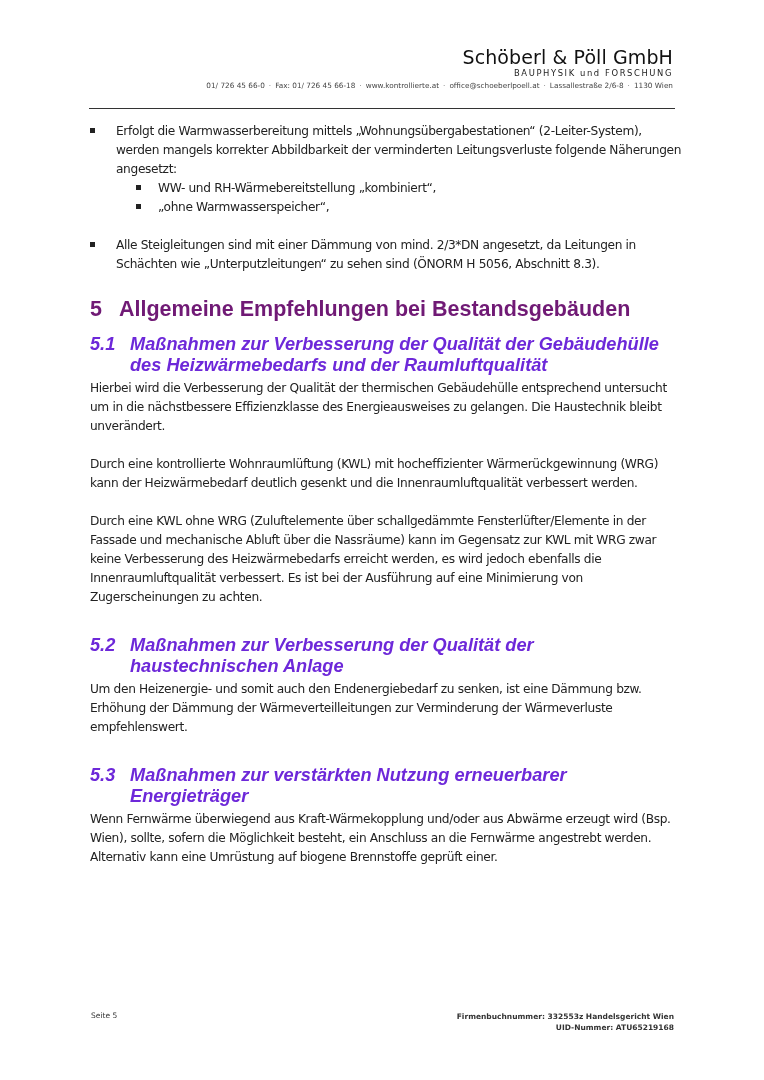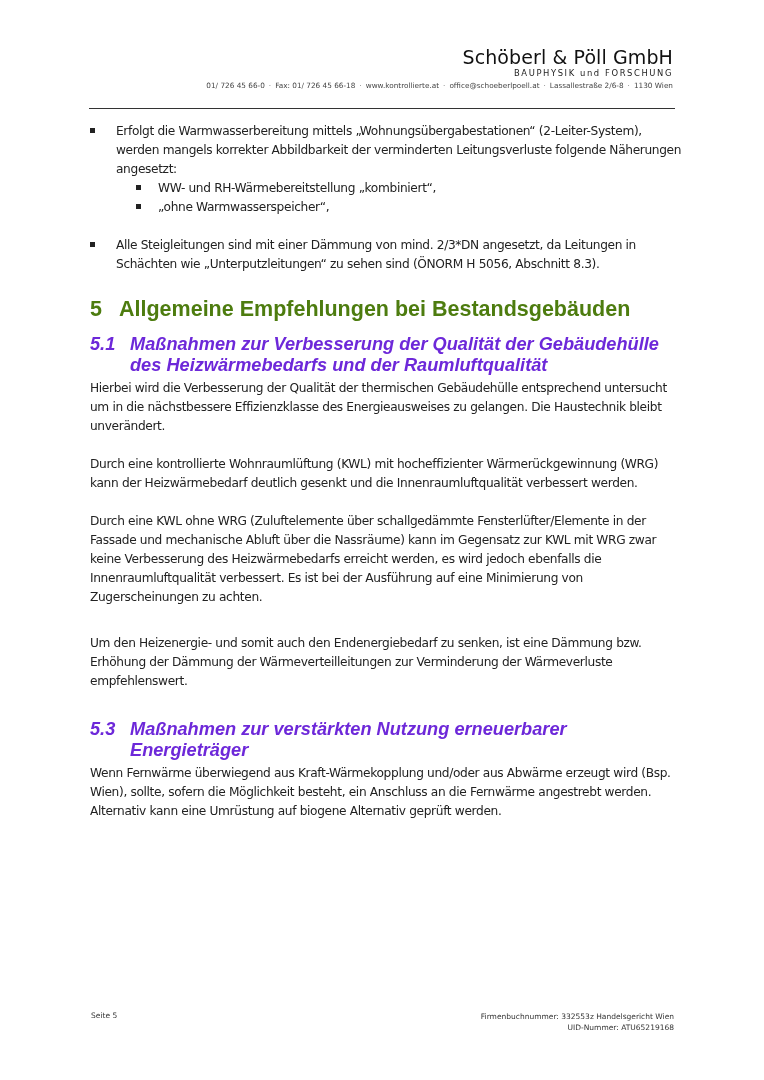--- a/index.html
+++ b/index.html
@@ -42,39 +42,39 @@
     position: absolute; left: 0; top: 6px; width: 5px; height: 5px; background: #222;
   }
   ul.sub { list-style: none; margin: 0; padding: 0 0 0 20px; }
   ul.sub > li { position: relative; padding-left: 22px; }
   ul.sub > li .sq {
     position: absolute; left: 0; top: 6px; width: 5px; height: 5px; background: #222;
   }
   .gap { height: 19px; }
   h1.sec {
     font-family: "Liberation Sans", sans-serif; font-weight: bold;
-    font-size: 21.5px; line-height: 26px; margin: 20px 0 12px 0; color: #4d7c0f;
+    font-size: 21.5px; line-height: 26px; margin: 20px 0 12px 0; color: #701a75;
     letter-spacing: 0;
   }
   h1.sec .num { display: inline-block; width: 29px; }
   h2.sub {
     font-family: "Liberation Sans", sans-serif; font-weight: bold; font-style: italic;
     font-size: 18.2px; line-height: 21px; margin: 1px 0 3px 0; color: #6d28d9;
     letter-spacing: 0; padding-left: 40px; text-indent: -40px;
   }
   h2.sub .num { display: inline-block; width: 40px; text-indent: 0; }
   p { margin: 0; }
   .sp-lg { height: 27px; }
   .footer-page {
     position: absolute; left: 91px; top: 1011px;
     font-family: "DejaVu Sans", sans-serif; font-size: 7.5px; color: #333;
   }
   .footer-right {
     position: absolute; right: 90px; top: 1011px; text-align: right;
-    font-family: "DejaVu Sans", sans-serif; font-size: 7.5px; line-height: 11px; color: #333;
+    font-family: "DejaVu Sans", sans-serif; font-size: 7.5px; line-height: 11px; color: #333; font-weight: bold;
   }
 </style>
 </head>
 <body>
 
 <div class="header-company">Schöberl &amp; Pöll GmbH</div>
 <div class="header-subtitle">BAUPHYSIK und FORSCHUNG</div>
 <div class="header-contact">
   <span>01/ 726 45 66-0</span><span class="sep">·</span><span>Fax: 01/ 726 45 66-18</span><span class="sep">·</span><span>www.kontrollierte.at</span><span class="sep">·</span><span>office@schoeberlpoell.at</span><span class="sep">·</span><span>Lassallestraße 2/6-8</span><span class="sep">·</span><span>1130 Wien</span>
 </div>
@@ -104,27 +104,30 @@
   <h2 class="sub">
     <span class="num">5.1</span><span>Maßnahmen zur Verbesserung der Qualität der Gebäudehülle des Heizwärmebedarfs und der Raumluftqualität</span>
   </h2>
   <p>Hierbei wird die Verbesserung der Qualität der thermischen Gebäudehülle entsprechend untersucht um in die nächstbessere Effizienzklasse des Energieausweises zu gelangen. Die Haustechnik bleibt unverändert.</p>
   <div class="gap"></div>
   <p>Durch eine kontrollierte Wohnraumlüftung (KWL) mit hocheffizienter Wärmerückgewinnung (WRG) kann der Heizwärmebedarf deutlich gesenkt und die Innenraumluftqualität verbessert werden.</p>
   <div class="gap"></div>
   <p>Durch eine KWL ohne WRG (Zuluftelemente über schallgedämmte Fensterlüfter/Elemente in der Fassade und mechanische Abluft über die Nassräume) kann im Gegensatz zur KWL mit WRG zwar keine Verbesserung des Heizwärmebedarfs erreicht werden, es wird jedoch ebenfalls die Innenraumluftqualität verbessert. Es ist bei der Ausführung auf eine Minimierung von Zugerscheinungen zu achten.</p>
 
   <div class="sp-lg"></div>
+  <h2 class="sub">
+    <span class="num">5.2</span><span>Maßnahmen zur Verbesserung der Qualität der haustechnischen Anlage</span>
+  </h2>
   <p>Um den Heizenergie- und somit auch den Endenergiebedarf zu senken, ist eine Dämmung bzw. Erhöhung der Dämmung der Wärmeverteilleitungen zur Verminderung der Wärmeverluste empfehlenswert.</p>
 
   <div class="sp-lg"></div>
   <h2 class="sub">
     <span class="num">5.3</span><span>Maßnahmen zur verstärkten Nutzung erneuerbarer Energieträger</span>
   </h2>
   <p>Wenn Fernwärme überwiegend aus Kraft-Wärmekopplung und/oder aus Abwärme erzeugt wird (Bsp. Wien), sollte, sofern die Möglichkeit besteht, ein Anschluss an die Fernwärme angestrebt werden.</p>
-  <p>Alternativ kann eine Umrüstung auf biogene Alternativ geprüft werden.</p>
+  <p>Alternativ kann eine Umrüstung auf biogene Brennstoffe geprüft einer.</p>
 </div>
 
 <div class="footer-page">Seite 5</div>
 <div class="footer-right">
   <div>Firmenbuchnummer: 332553z Handelsgericht Wien</div>
   <div>UID-Nummer: ATU65219168</div>
 </div>
 
 </body></html>

